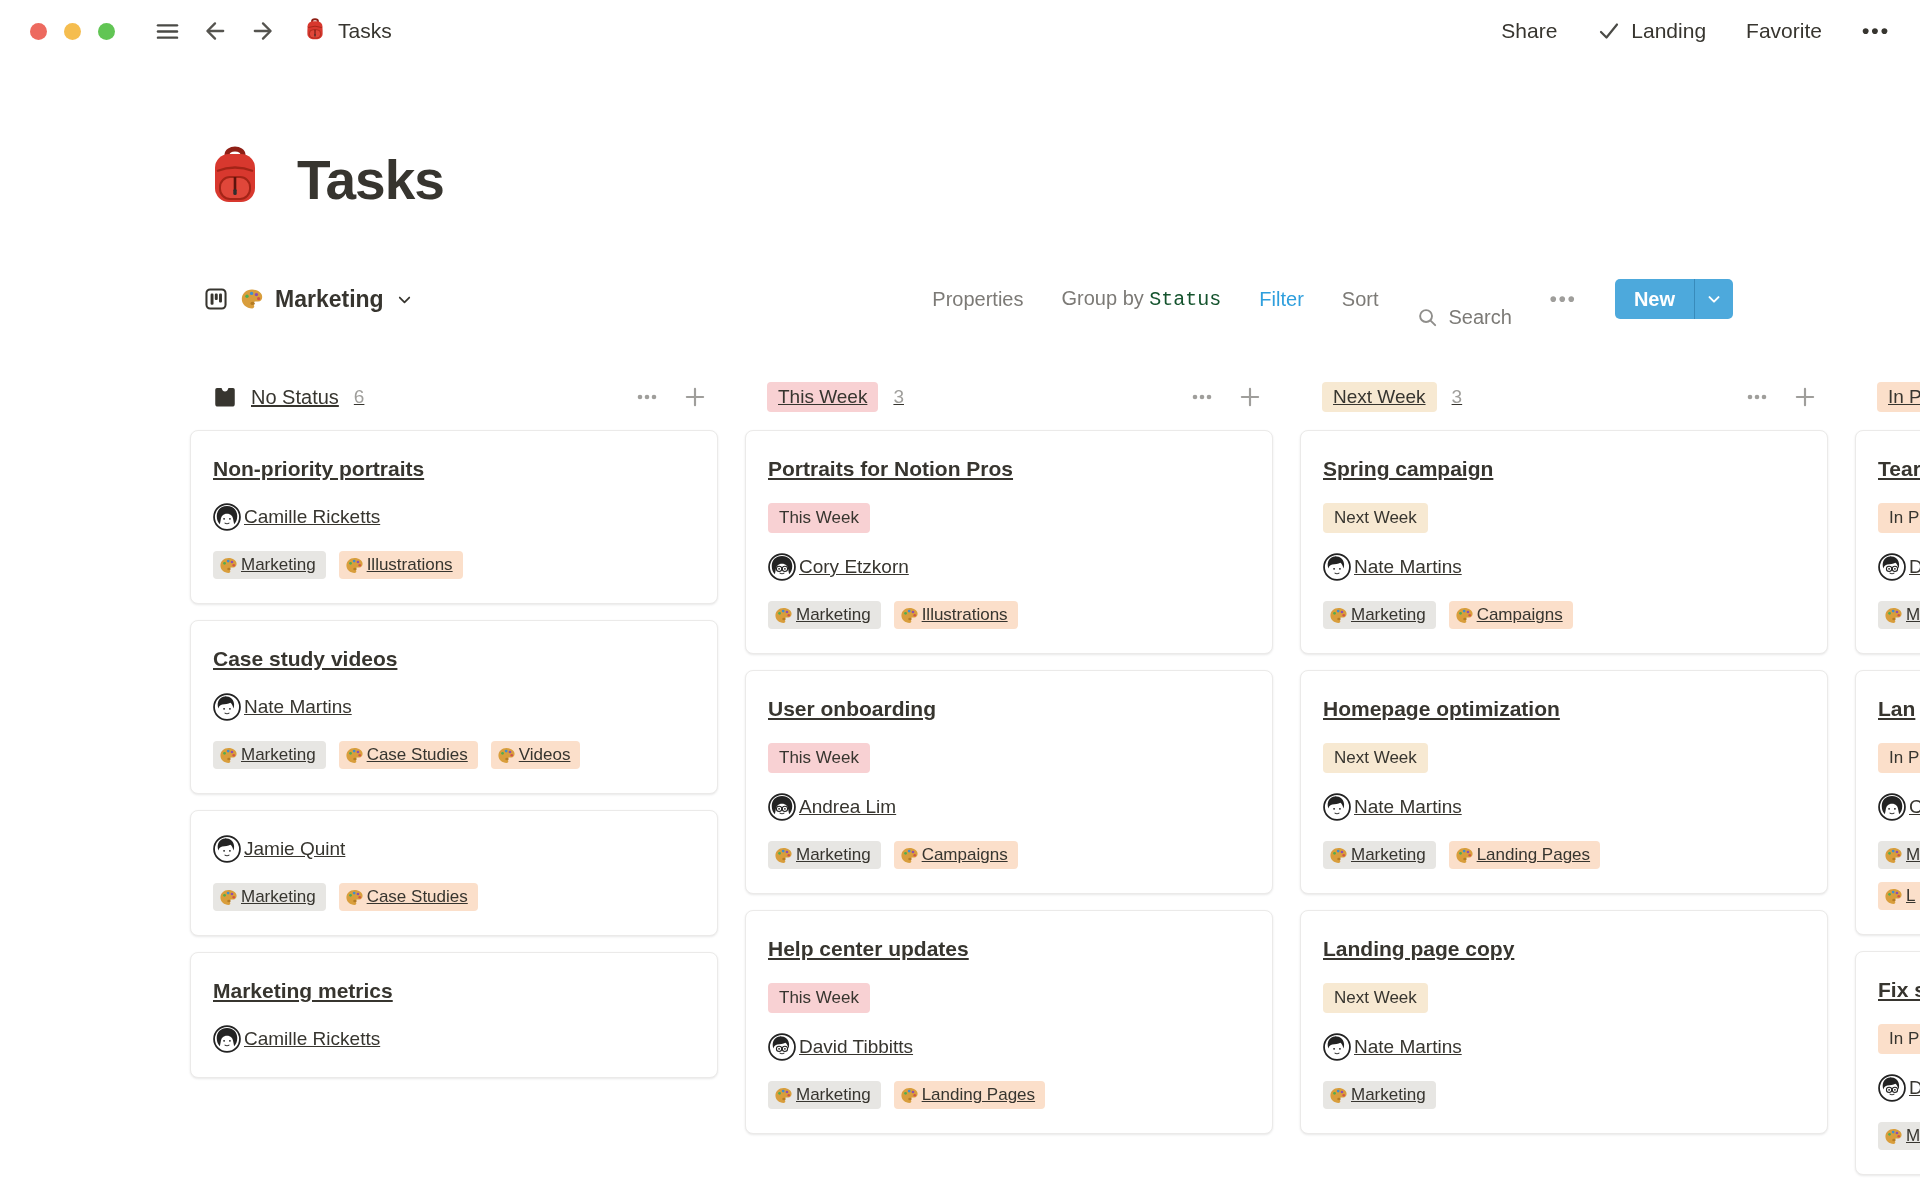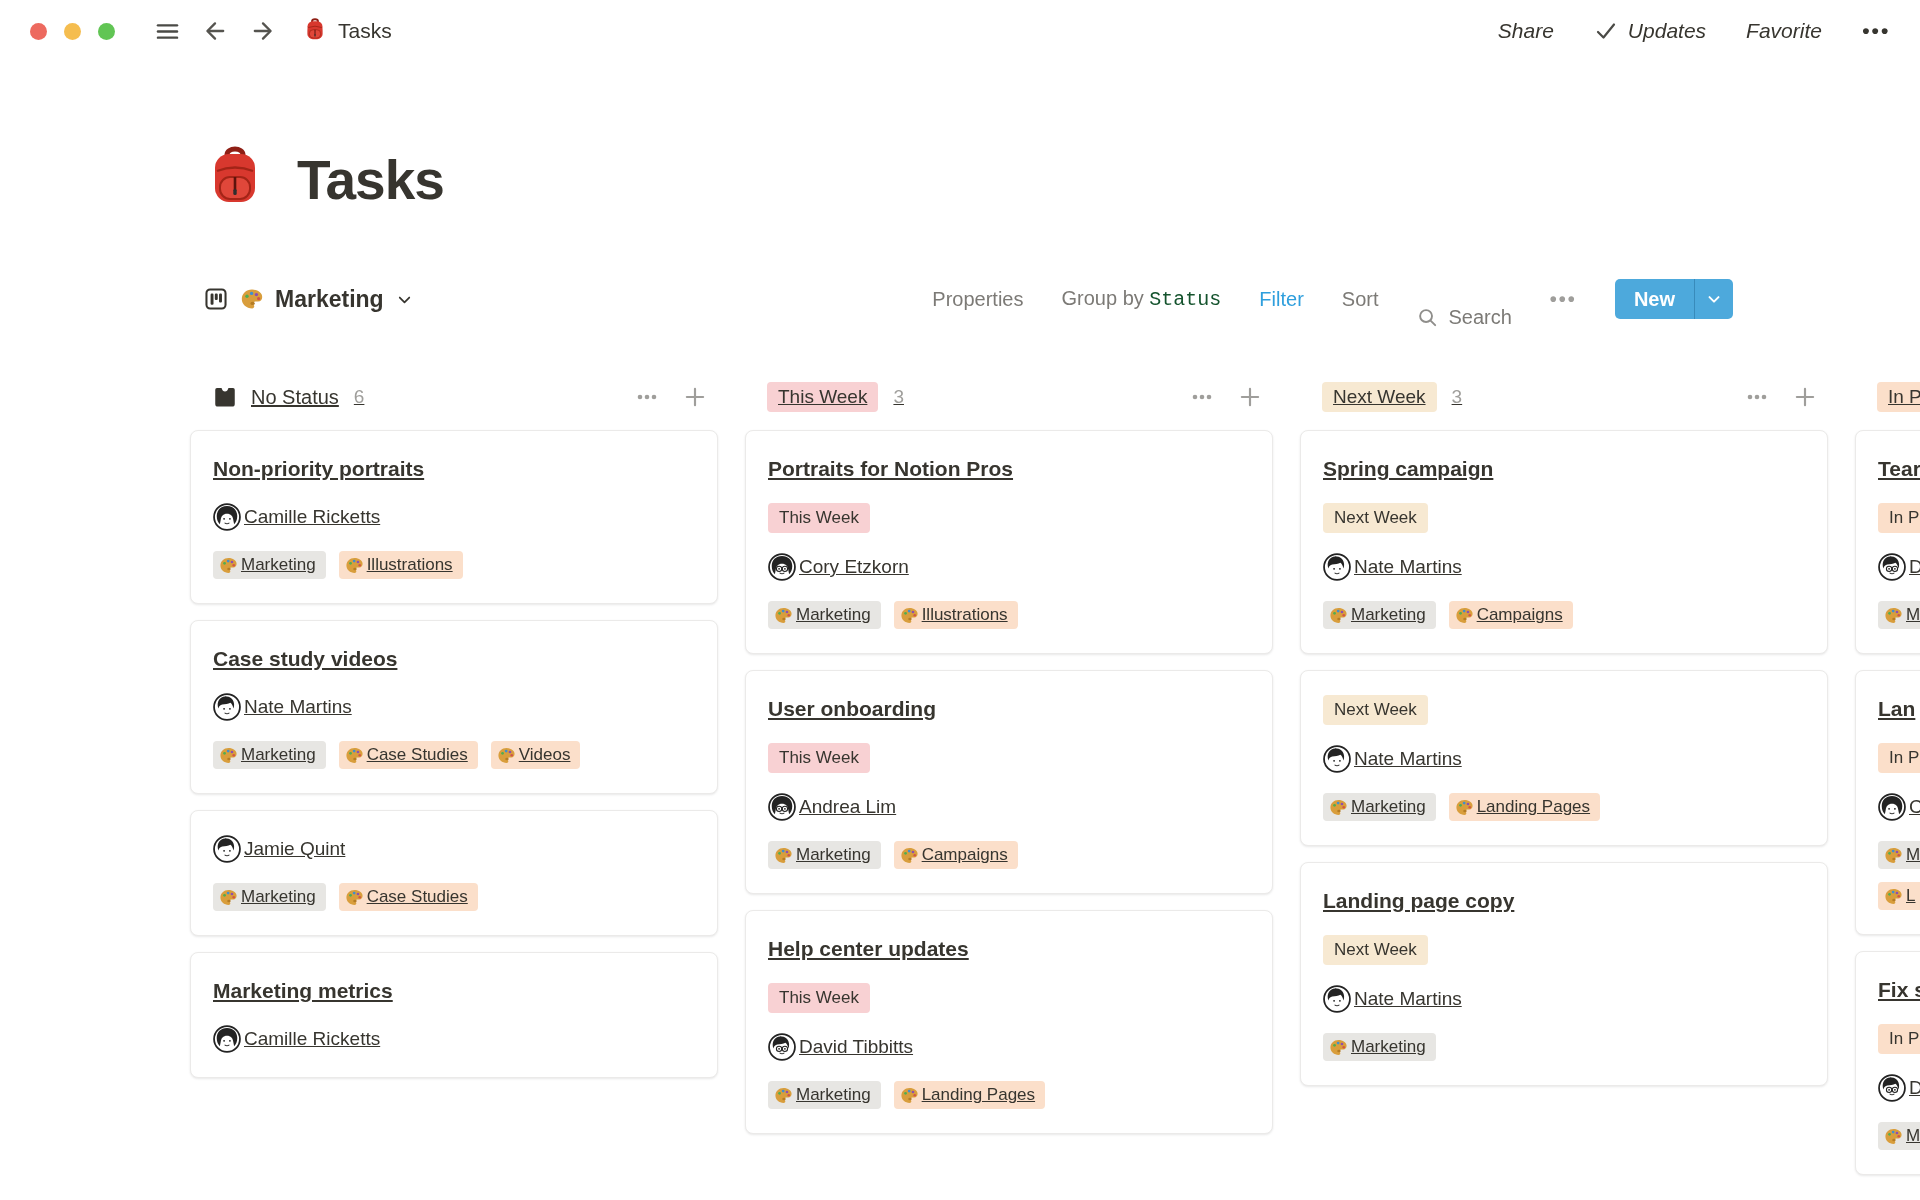--- a/index.html
+++ b/index.html
@@ -8,21 +8,21 @@
 
   
   .topbar{position:absolute;top:0;left:0;width:1920px;height:62px;display:flex;align-items:center;padding:0 30px;box-sizing:border-box;}
   .lights{display:flex;gap:17px;margin-right:34px;}
   .light{width:17px;height:17px;border-radius:50%;cursor:pointer;}
   .tb-icon-btn{display:flex;align-items:center;justify-content:center;width:36px;height:36px;cursor:pointer;border-radius:4px;}
   .tb-icon-btn + .tb-icon-btn{margin-left:12px;}
   .tb-crumb{display:flex;align-items:center;gap:11px;margin-left:22px;cursor:pointer;}
   .tb-title{font-size:21px;}
   .tb-right{margin-left:auto;display:flex;align-items:center;gap:40px;font-size:21px;}
-  .tb-link{cursor:pointer;display:flex;align-items:center;gap:10px;font-style:italic;}
+  .tb-link{cursor:pointer;display:flex;align-items:center;gap:10px;}
 
   
   .heading{position:absolute;left:203px;top:140px;display:flex;align-items:flex-end;gap:30px;}
   .heading .bigicon{width:64px;height:70px;cursor:pointer;}
   .heading h1{font-size:55px;font-weight:700;margin:0 0 2px 0;letter-spacing:-1px;line-height:1;cursor:text;}
 
   
   .viewbar{position:absolute;left:0;top:276px;width:1920px;height:46px;}
   .view-left{position:absolute;left:203px;top:0;height:46px;display:flex;align-items:center;gap:11px;cursor:pointer;}
   .view-name{font-size:23px;font-weight:700;}
@@ -105,21 +105,21 @@
       <span class="tb-title">Tasks</span>
     </span>
     <div class="tb-right">
       <span class="tb-link">
           <span>Share</span>
         </span>
       <span class="tb-link">
         <svg width="24" height="24" viewBox="0 0 24 24" fill="none" stroke="#4a4a46" stroke-width="2.2" stroke-linecap="round" stroke-linejoin="round">
             <polyline points="4,13 9.5,18.5 20,5.5"></polyline>
           </svg>
-        <span>Updates</span>
+        <span>Landing</span>
       </span>
       <span class="tb-link">
           <span>Favorite</span>
         </span>
       <span class="tb-link" style="letter-spacing:2px;font-weight:700;">•••</span>
     </div>
   </div>
 
   <div class="heading">
     <span class="bigicon svg-backpack-lg"><svg width="64" height="70" viewBox="0 0 64 68">
@@ -546,20 +546,21 @@
                 <circle cx="11.6" cy="6.4" r="1.7" fill="#3e8fd0"></circle>
                 <circle cx="16.4" cy="7.6" r="1.7" fill="#8d4fb0"></circle>
                 <circle cx="18.6" cy="11.6" r="1.6" fill="#d35548"></circle>
                 <ellipse cx="12.6" cy="16.4" rx="2.2" ry="1.6" fill="#b57c23"></ellipse>
               </svg>
               <span>Campaigns</span>
             </span>
           </div>
         </article>
         <article class="card">
+          <h3 class="card-title">Homepage optimization</h3>
           <div><span class="pill" style="background: rgb(247, 233, 210);">Next Week</span></div>
           <div class="person">
             <svg class="avatar" viewBox="0 0 24 24">
               <circle cx="12" cy="12" r="11.1" fill="#ffffff" stroke="#232323" stroke-width="1.5"></circle>
               <path d="M12 2.8 c-4.8 0-8 3-8 7.2 0 1.3 0.25 2.4 0.65 3.2 0.5-1.9 1.7-3.1 3.3-3.3 2.5-0.3 5-0.2 7-1.5 1 0.7 2 2.2 2.5 4.8 0.4-0.8 0.65-1.9 0.65-3.2 0-4.2-3.2-7.2-8.1-7.2z" fill="#232323"></path>
               <circle cx="9.5" cy="13.6" r="0.8" fill="#232323"></circle>
               <circle cx="14.5" cy="13.6" r="0.8" fill="#232323"></circle>
               <path d="M10.3 17.2 q1.7 1.2 3.4 0" fill="none" stroke="#232323" stroke-width="0.9" stroke-linecap="round"></path>
             </svg>
             <span>Nate Martins</span>

